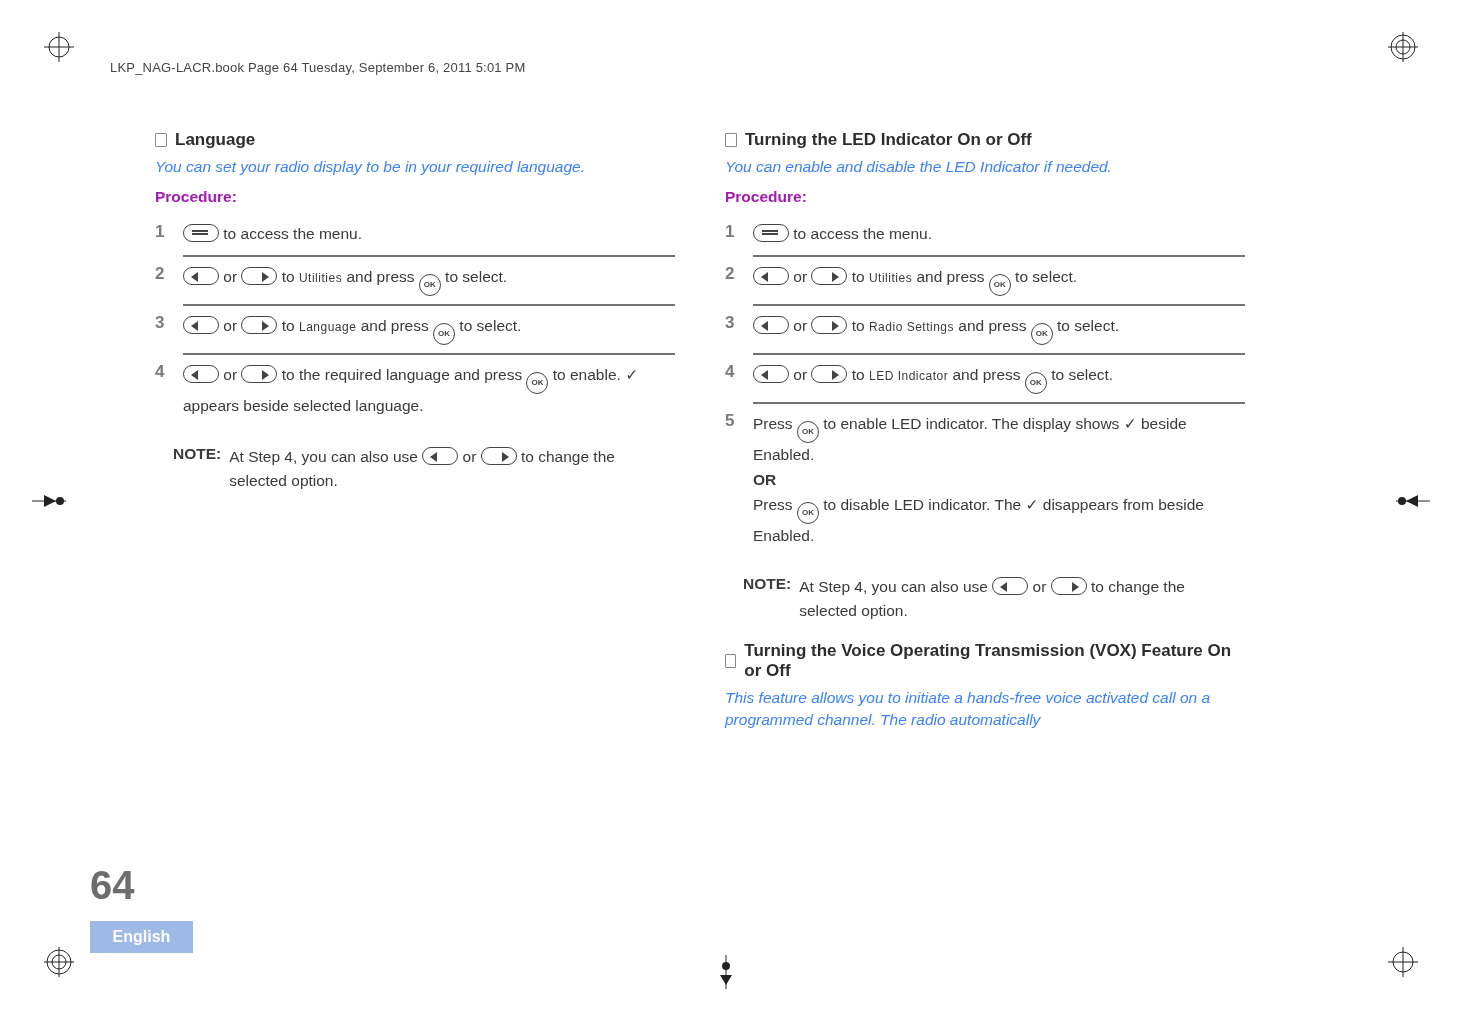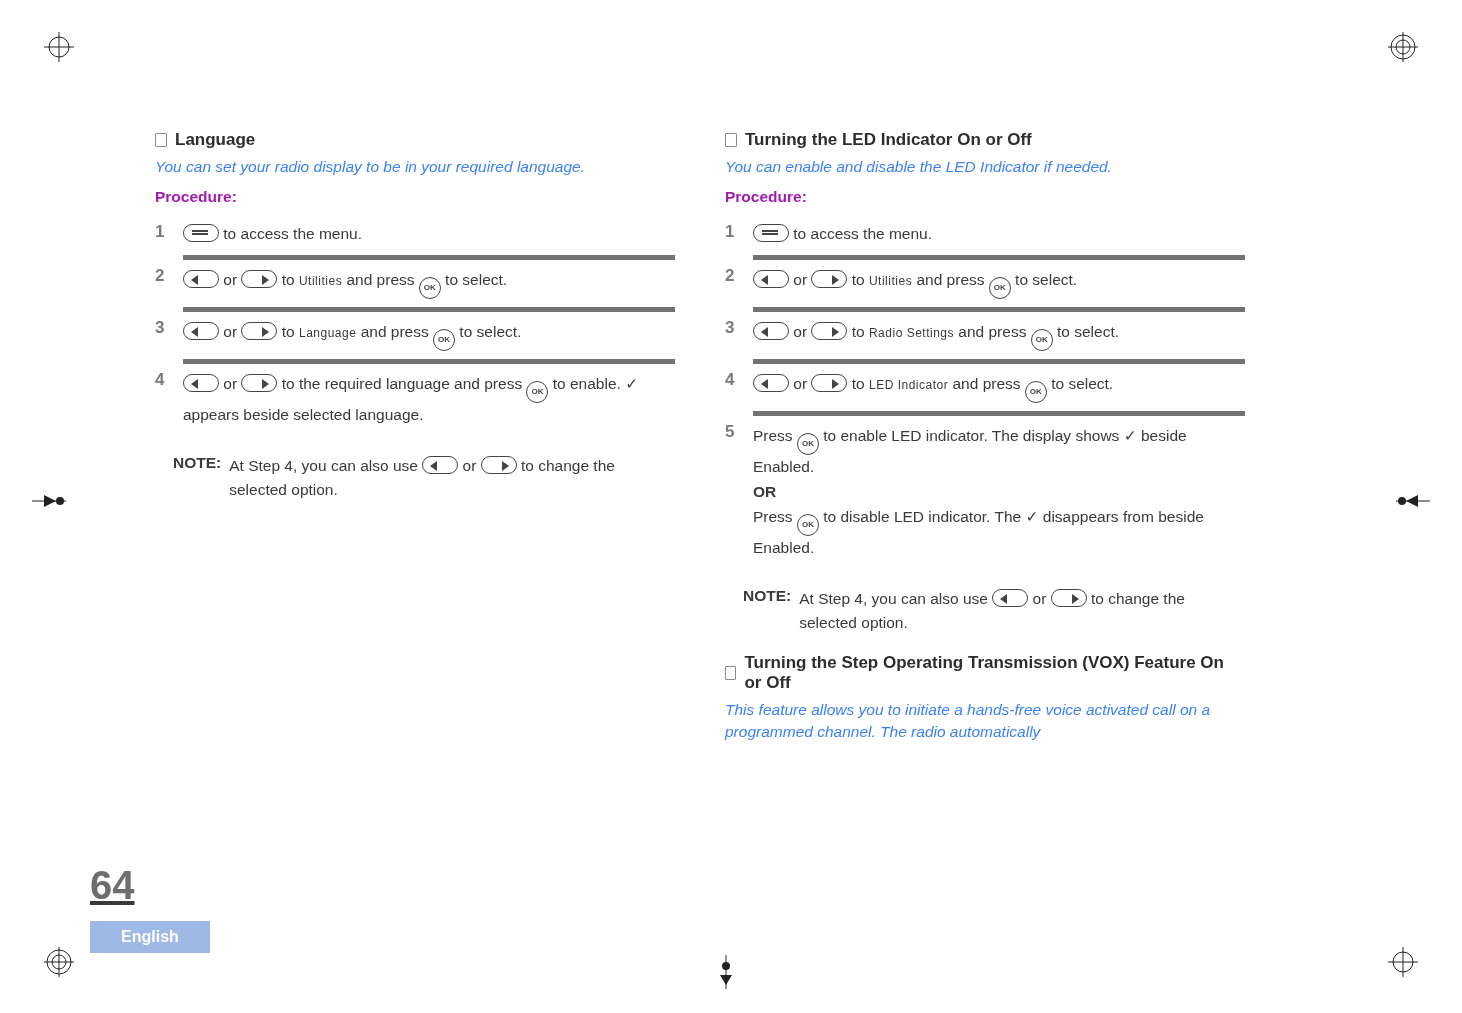--- a/index.html
+++ b/index.html
@@ -7,39 +7,39 @@
   .page { position: absolute; top: 0; left: 0; width: 1462px; height: 1013px; }
   .header-line { position: absolute; top: 60px; left: 110px; font-size: 13px; color: #444; letter-spacing: 0.2px; }
   .content { position: absolute; top: 130px; left: 155px; right: 155px; bottom: 90px; display: flex; gap: 50px; }
   .col { flex: 1; max-width: 520px; }
   .section-title { font-size: 17px; font-weight: bold; color: #2d2d2d; margin-bottom: 6px; display: flex; align-items: center; gap: 8px; }
   .section-title .doc-icon { width: 12px; height: 14px; border: 1px solid #888; border-radius: 1px; display: inline-block; position: relative; }
   .intro { font-size: 15.5px; color: #3b82f6; margin-bottom: 10px; line-height: 1.45; font-style: italic; }
   .proc-label { font-size: 15.5px; font-weight: bold; color: #a21caf; margin-bottom: 8px; }
   .steps { border-collapse: collapse; width: 100%; }
   .steps td.num { width: 28px; vertical-align: top; font-size: 17px; font-weight: bold; color: #7a7a7a; padding: 8px 6px 8px 0; }
-  .steps td.body { font-size: 15.5px; color: #3a3a3a; line-height: 1.6; padding: 8px 0; border-bottom: 5px solid #737373; }
+  .steps td.body { font-size: 15.5px; color: #3a3a3a; line-height: 1.6; padding: 8px 0; border-bottom: 2px solid #737373; }
   .steps tr:last-child td.body { border-bottom: none; }
   .mono { font-family: Liberation Sans, sans-serif; font-size: 12px; letter-spacing: 0.5px; }
   .note-row { margin-top: 18px; display: flex; gap: 8px; margin-left: 18px; }
   .note-label { font-size: 15.5px; font-weight: bold; flex-shrink: 0; }
   .note-text { font-size: 15.5px; line-height: 1.55; }
   .italic-block { font-style: italic; font-size: 15.5px; line-height: 1.45; margin-top: 14px; margin-bottom: 6px; }
   .italic-block .bold { font-weight: bold; }
   .icon-pill { display: inline-block; width: 36px; height: 18px; border: 1.5px solid #444; border-radius: 10px; vertical-align: -3px; position: relative; }
   .icon-pill.left::after, .icon-pill.right::after { content: ""; position: absolute; top: 4px; width: 0; height: 0; border-top: 5px solid transparent; border-bottom: 5px solid transparent; }
   .icon-pill.left::after { right: 20px; border-right: 7px solid #444; }
   .icon-pill.right::after { left: 20px; border-left: 7px solid #444; }
   .icon-pill.menu::after { content: ""; position: absolute; top: 5px; left: 8px; width: 16px; height: 2px; background: #444; box-shadow: 0 3px 0 #444; }
   .icon-ok { display: inline-block; width: 22px; height: 22px; border: 1.5px solid #444; border-radius: 50%; vertical-align: -5px; position: relative; font-size: 8px; line-height: 20px; text-align: center; font-weight: bold; color: #444; }
   .icon-ok::after { content: "OK"; }
   .check { font-family: "Segoe UI Symbol", Arial; }
-  .page-number-box { position: absolute; left: 90px; bottom: 105px; text-decoration: underline; }
+  .page-number-box { position: absolute; left: 90px; bottom: 105px; }
   .page-number { font-size: 40px; font-weight: bold; color: #6d6d6d; }
-  .page-lang-bar { position: absolute; left: 90px; bottom: 60px; width: 120px; height: 32px; background: #9eb9e6; display: flex; align-items: center; justify-content: center; }
+  .page-lang-bar { position: absolute; left: 90px; bottom: 60px; width: 103px; height: 32px; background: #9eb9e6; display: flex; align-items: center; justify-content: center; }
   .page-lang { font-size: 16px; font-weight: bold; color: #fff; }
   .reg-tl { position: absolute; top: 32px; left: 44px; }
   .reg-tr { position: absolute; top: 32px; right: 44px; }
   .reg-bl { position: absolute; bottom: 32px; left: 44px; }
   .reg-br { position: absolute; bottom: 32px; right: 44px; }
   .reg-ml { position: absolute; top: 490px; left: 32px; }
   .reg-mr { position: absolute; top: 490px; right: 32px; }
   .reg-mb { position: absolute; bottom: 20px; left: 715px; }
   .or-bold { font-weight: bold; }
 </style>
@@ -79,20 +79,21 @@
         <line x1="0" y1="11" x2="34" y2="11" stroke="#222"></line>
         <polygon points="22,5 10,11 22,17" fill="#222"></polygon>
         <circle cx="6" cy="11" r="4" fill="#222"></circle>
       </svg></div>
   <div class="reg-mb"><svg width="22" height="34">
         <line x1="11" y1="0" x2="11" y2="34" stroke="#222"></line>
         <circle cx="11" cy="11" r="4" fill="#222"></circle>
         <polygon points="5,20 17,20 11,30" fill="#222"></polygon>
       </svg></div>
 
+  <div class="header-line">LKP_NAG-LACR.book  Page 64  Tuesday, September 6, 2011  5:01 PM</div>
 
   <div class="content">
 
     <div class="col">
       <div class="section-title">
         <span class="doc-icon"></span>
         <span>Language</span>
       </div>
       <div class="intro">You can set your radio display to be in your required language.</div>
       <div class="proc-label">Procedure:</div>
@@ -182,21 +183,21 @@
 
       <div class="note-row">
         <div class="note-label">NOTE:</div>
         <div class="note-text">
           <span>At Step 4, you can also use </span><span class="icon-pill left"></span><span> or  </span><span class="icon-pill right"></span><span> to change the selected option.</span>
         </div>
       </div>
 
       <div class="section-title" style="margin-top:18px;">
         <span class="doc-icon"></span>
-        <span>Turning the Step Operating Transmission (VOX) Feature On or Off</span>
+        <span>Turning the Voice Operating Transmission (VOX) Feature On or Off</span>
       </div>
       <div class="intro">This feature allows you to initiate a hands-free voice activated call on a programmed channel. The radio automatically</div>
     </div>
   </div>
 
   <div class="page-number-box">
     <div class="page-number">64</div>
   </div>
   <div class="page-lang-bar">
     <div class="page-lang">English</div>

